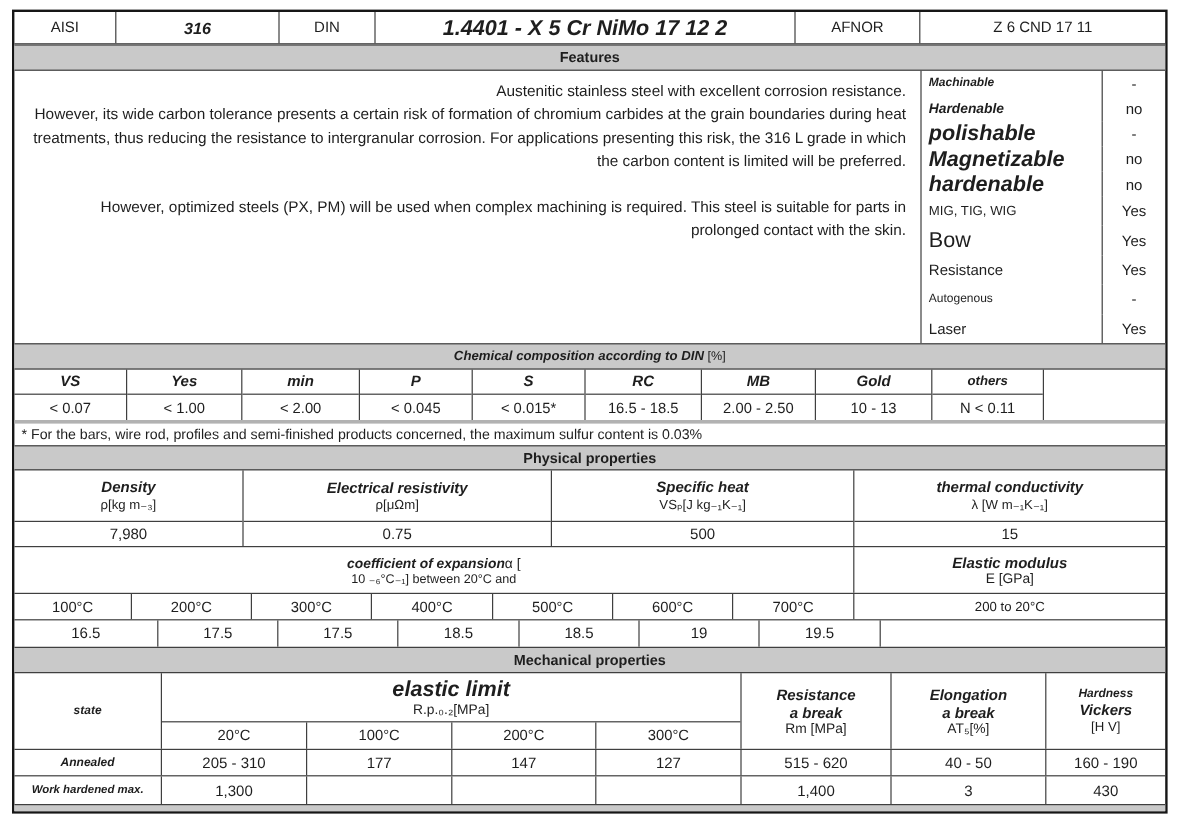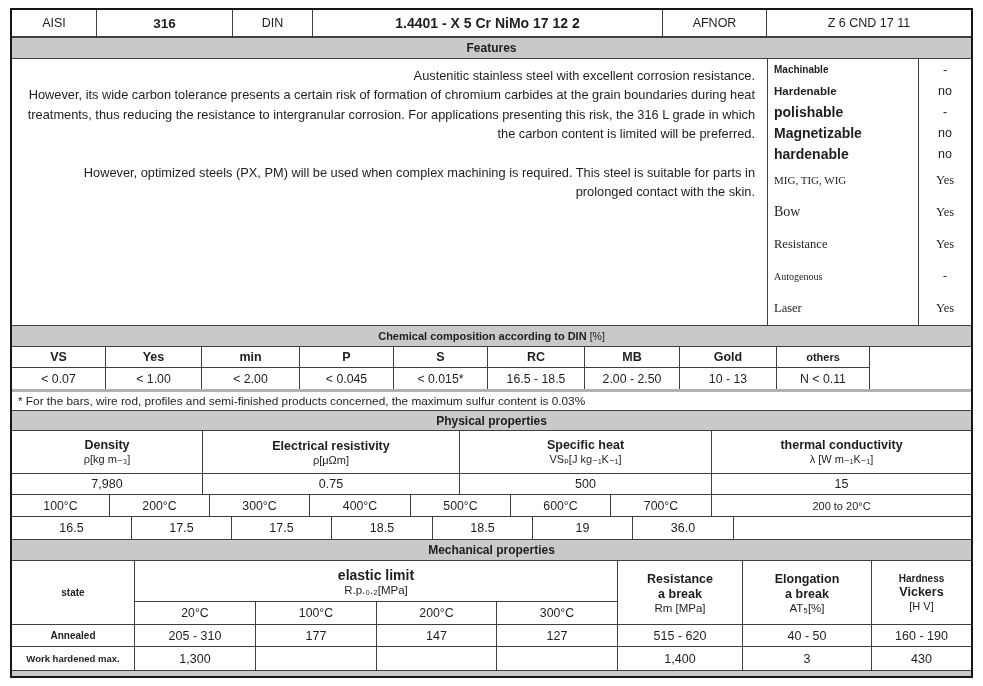--- a/index.html
+++ b/index.html
@@ -3,33 +3,33 @@
 <meta charset="utf-8">
 <style>
   html,body{margin:0;padding:0;background:#ffffff;}
   body{width:983px;height:686px;position:relative;font-family:"Liberation Sans","DejaVu Sans",sans-serif;color:#1e1e1e;font-size:12.5px;}
   .sheet{position:absolute;left:10px;top:8px;width:963px;height:670px;border:2px solid #161616;box-sizing:border-box;display:flex;flex-direction:column;background:#fff;}
   .r{display:flex;flex-shrink:0;box-sizing:border-box;}
   .c{display:flex;align-items:center;justify-content:center;box-sizing:border-box;text-align:center;}
   .col{flex-direction:column;}
   .br{border-right:1px solid #3f3f3f;}
   .bb{border-bottom:1px solid #3f3f3f;}
-  .b{font-weight:bold;}
+  .b{font-weight:bold;font-style:italic;}
   .fx{flex:1;}
   .fx1{flex:1;min-height:0;}
   .band{background:#c9c9c9;border-top:1px solid #3f3f3f;border-bottom:1px solid #3f3f3f;display:flex;align-items:center;justify-content:center;font-weight:bold;font-size:12px;flex-shrink:0;gap:3px;box-sizing:border-box;}
   .fs95{font-size:9.5px;text-align:right;}.fs10{font-size:10px;}.fs105{font-size:10.5px;}.fs11{font-size:11px;}
   .fs115{font-size:11.5px;}.fs123{font-size:12.3px;}.fs125{font-size:12.5px;}
-  .fs13{font-size:14px;}.fs135{font-size:13.5px;}
+  .fs13{font-size:18px;}.fs135{font-size:13.5px;}
   .nb{font-weight:normal;}
   .ftext{width:756px;padding:7px 12px;font-size:12.8px;line-height:1.52;box-sizing:border-box;text-align:right;}
   .mt{margin-top:19px;}
   .panel{display:flex;flex-direction:column;flex:1;box-sizing:border-box;}
   .prow{display:flex;flex-shrink:0;height:21px;box-sizing:border-box;}
-  .wrow{flex:1;display:flex;box-sizing:border-box;font-family:Liberation Serif, serif;}
+  .wrow{flex:1;display:flex;box-sizing:border-box;}
   .plabel{flex:1;display:flex;align-items:center;padding-left:6px;box-sizing:border-box;white-space:nowrap;overflow:hidden;}
   .pval{width:53px;border-left:1px solid #3f3f3f;display:flex;align-items:center;justify-content:center;font-size:12.5px;box-sizing:border-box;}
   .chcol{display:flex;flex-direction:column;box-sizing:border-box;}
   .footnote{height:21px;border-top:3px solid #b2b2b2;display:flex;align-items:center;padding-left:6px;font-size:11.8px;box-sizing:border-box;flex-shrink:0;}
   .phcol{display:flex;flex-direction:column;box-sizing:border-box;}
   .phtop{height:43px;border-bottom:1px solid #3f3f3f;display:flex;flex-direction:column;align-items:center;justify-content:center;gap:1px;box-sizing:border-box;}
   .strip{height:6px;background:#c9c9c9;border-top:1px solid #3f3f3f;flex-shrink:0;box-sizing:border-box;}
   .gap1{gap:1px;}
 </style>
 </head>
@@ -171,40 +171,52 @@
     </div>
     <div class="phcol fx">
       <div class="phtop">
         <div class="b fs125">thermal conductivity</div>
         <div class="fs11">λ [W m₋₁K₋₁]</div>
       </div>
       <div class="c fs125" style="height:20px">15</div>
     </div>
   </div>
 
+  <div class="r bb" style="height:39px">
+    <div class="c col br gap1" style="width:700px">
+      <div>
+        <span class="b fs115">coefficient of expansion</span><span class="fs115">α [</span>
+      </div>
+      <div class="fs105">10 ₋₆°C₋₁] between 20°C and</div>
+    </div>
+    <div class="c col fx gap1">
+      <div class="b fs125">Elastic modulus</div>
+      <div class="fs115">E [GPa]</div>
+    </div>
+  </div>
 
   <div class="r bb" style="height:22px">
     <div class="c br fs123" style="width:98px">100°C</div>
     <div class="c br fs123" style="width:100px">200°C</div>
     <div class="c br fs123" style="width:100px">300°C</div>
     <div class="c br fs123" style="width:101px">400°C</div>
     <div class="c br fs123" style="width:100px">500°C</div>
     <div class="c br fs123" style="width:100px">600°C</div>
     <div class="c br fs123" style="width:101px">700°C</div>
     <div class="c fx fs11">200 to 20°C</div>
   </div>
 
   <div class="r" style="height:22px">
     <div class="c br fs125" style="width:120px">16.5</div>
     <div class="c br fs125" style="width:100px">17.5</div>
     <div class="c br fs125" style="width:100px">17.5</div>
     <div class="c br fs125" style="width:101px">18.5</div>
     <div class="c br fs125" style="width:100px">18.5</div>
     <div class="c br fs125" style="width:100px">19</div>
-    <div class="c br fs125" style="width:101px">36.0</div>
+    <div class="c br fs125" style="width:101px">19.5</div>
     <div class="c fx fs125"></div>
   </div>
 
   <div class="band" style="height:22px">Mechanical properties</div>
 
   <div class="r bb" style="height:64px">
     <div class="c br b fs10" style="width:123px">state</div>
     <div class="phcol br" style="width:483px">
       <div class="c col bb gap1" style="height:41px">
         <div class="b fs13">elastic limit</div>

